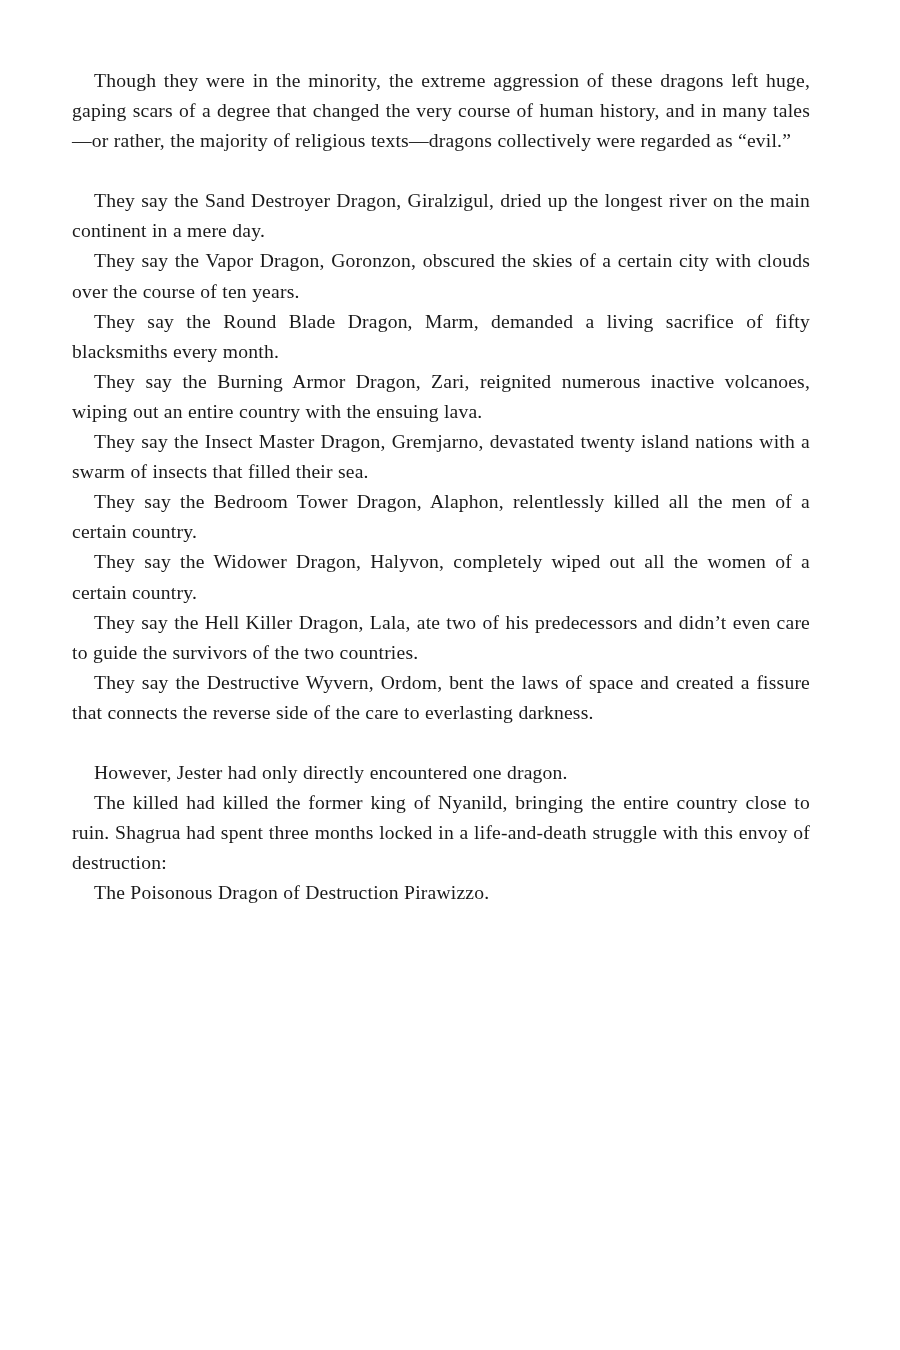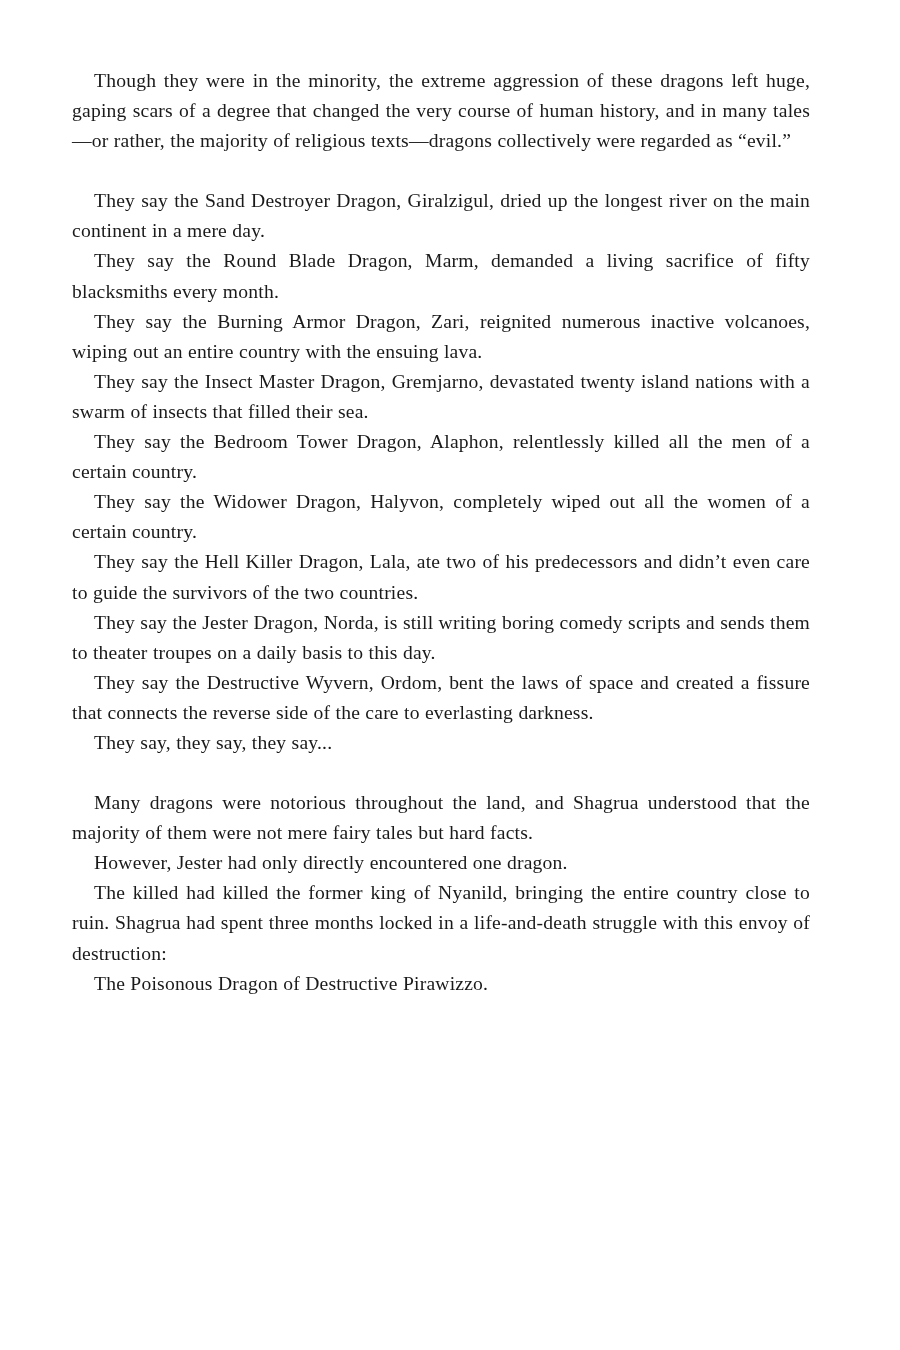--- a/index.html
+++ b/index.html
@@ -64,38 +64,36 @@
   <div class="text-column">
 
     <div class="para-block">
       <p class="body-para">Though they were in the minority, the extreme aggression of these dragons left huge, gaping scars of a degree that changed the very course of human history, and in many tales—or rather, the majority of religious texts—dragons collectively were regarded as “evil.”</p>
     </div>
 
     <div class="block-gap"></div>
 
     <div class="para-block">
       <p class="body-para">They say the Sand Destroyer Dragon, Giralzigul, dried up the longest river on the main continent in a mere day.</p>
+      <p class="body-para">They say the Vapor Dragon, Goronzon, obscured the skies of a certain city with clouds over the course of ten years.</p>
       <p class="body-para">They say the Round Blade Dragon, Marm, demanded a living sacrifice of fifty blacksmiths every month.</p>
       <p class="body-para">They say the Burning Armor Dragon, Zari, reignited numerous inactive volcanoes, wiping out an entire country with the ensuing lava.</p>
       <p class="body-para">They say the Insect Master Dragon, Gremjarno, devastated twenty island nations with a swarm of insects that filled their sea.</p>
       <p class="body-para">They say the Bedroom Tower Dragon, Alaphon, relentlessly killed all the men of a certain country.</p>
       <p class="body-para">They say the Widower Dragon, Halyvon, completely wiped out all the women of a certain country.</p>
       <p class="body-para">They say the Hell Killer Dragon, Lala, ate two of his predecessors and didn’t even care to guide the survivors of the two countries.</p>
-      <p class="body-para">They say the Jester Dragon, Norda, is still writing boring comedy scripts and sends them to theater troupes on a daily basis to this day.</p>
       <p class="body-para">They say the Destructive Wyvern, Ordom, bent the laws of space and created a fissure that connects the reverse side of the care to everlasting darkness.</p>
-      <p class="body-para">They say, they say, they say...</p>
     </div>
 
     <div class="block-gap"></div>
 
     <div class="para-block">
-      <p class="body-para">Many dragons were notorious throughout the land, and Shagrua understood that the majority of them were not mere fairy tales but hard facts.</p>
       <p class="body-para">However, Jester had only directly encountered one dragon.</p>
       <p class="body-para">The killed had killed the former king of Nyanild, bringing the entire country close to ruin. Shagrua had spent three months locked in a life-and-death struggle with this envoy of destruction:</p>
-      <p class="body-para">The Poisonous Dragon of Destructive Pirawizzo.</p>
+      <p class="body-para">The Poisonous Dragon of Destruction Pirawizzo.</p>
     </div>
 
   </div>
 
   <div class="illustration">
     <svg viewBox="0 0 900 164" preserveAspectRatio="none" xmlns="http://www.w3.org/2000/svg" aria-hidden="true">
       <g fill="#1a1a1a">
 
         <path d="M0 30
                  L10 22 L18 34 L28 20 L40 16 L46 8 L52 20 L62 14 L74 30

